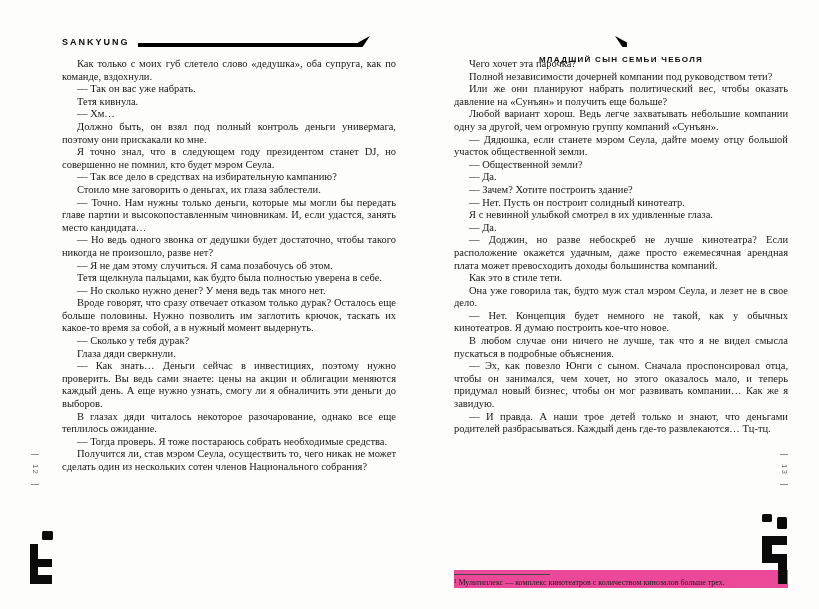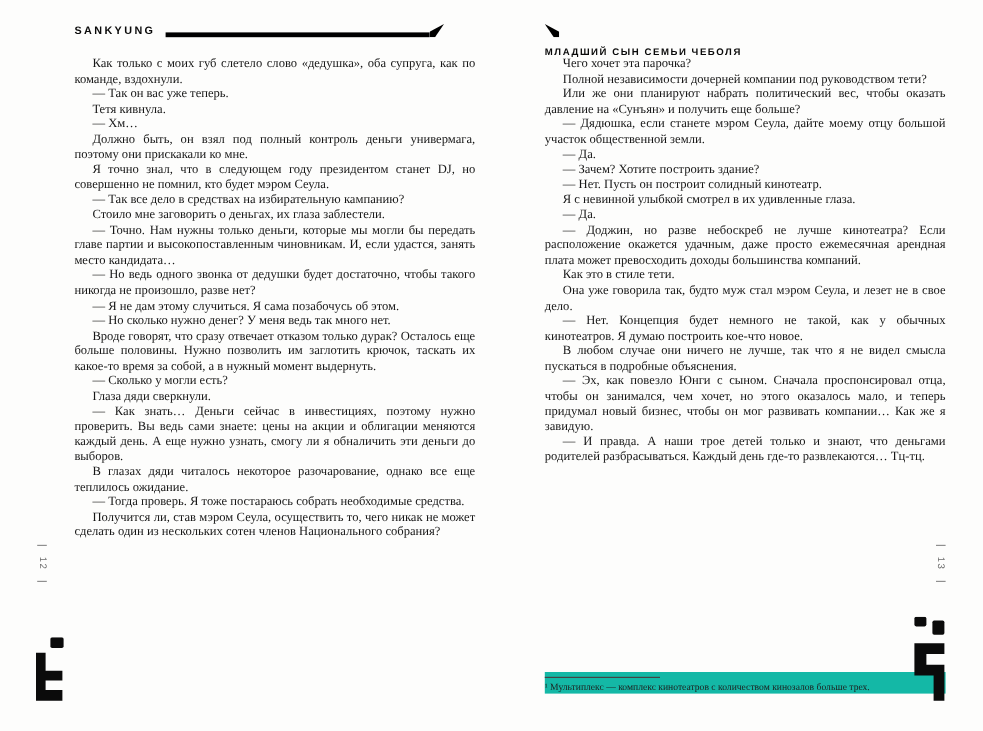--- a/index.html
+++ b/index.html
@@ -8,51 +8,51 @@
     background:#fdfdfc;
     font-family:"Liberation Serif", serif;
     color:#171717;
     position:relative;
     overflow:hidden;
   }
   .canvas { position:absolute; inset:0; }
 
   
   .running-head {
-    position:absolute; top:20px; width:334px;
-    display:flex; align-items:flex-start; gap:8px;
+    position:absolute; top:36px; width:334px;
+    display:flex; align-items:center; gap:8px;
   }
   .rh-left  { left:62px; }
   .rh-right { left:454px;flex-direction:column; }
   .rh-title {
     font-family:"Liberation Sans", sans-serif;
     font-weight:bold; font-size:9px; letter-spacing:2px;
     line-height:10px; white-space:nowrap; color:#0a0a0a;
   }
   .rh-right .rh-title { font-size:8px; letter-spacing:1.3px; }
   .rule-wrap { flex:1; display:flex; align-items:flex-end; height:11px; }
   .rh-left .rule-wrap { margin-right:26px; }
   .rule { flex:1; height:4px; background:#000; }
   .flick { width:12px; height:11px; flex:0 0 auto; display:block; }
 
   
   .page-body {
-    position:absolute; top:48px; width:334px; height:530px;
+    position:absolute; top:58px; width:334px; height:530px;
   }
   .pb-left  { left:62px; }
   .pb-right { left:454px; }
   .para {
     font-size:10.5px; line-height:12.6px;
     text-align:justify; text-indent:15px; color:#171717;
   }
 
   
   .footnote-block {
     position:absolute; left:0; bottom:0; width:100%;
-    background:#14b8a6; padding-top:4px;
+    background:#ec4899; padding-top:4px;
   }
   .footnote-rule { width:96px; height:1px; background:#444; margin-bottom:3px; }
   .footnote { font-size:8px; line-height:10px; color:#1d1d1d; text-align:left; }
 
   
   .page-num-block {
     position:absolute; width:14px;
     display:flex; flex-direction:column; align-items:center; gap:4px;
   }
   .pn-left  { left:28px;  top:454px; }
@@ -92,47 +92,50 @@
         <path d="M12 11 L12 6.5 L0 0 L7.5 11 Z" fill="#000"></path>
       </svg>
       <span class="rule"></span>
     </span>
     <span class="rh-title">МЛАДШИЙ СЫН СЕМЬИ ЧЕБОЛЯ</span>
   </header>
 
   <section class="page-body pb-left">
     <div>
         <p class="para">Как только с моих губ слетело слово «дедушка», оба супруга, как по команде, вздохнули.</p>
-        <p class="para">— Так он вас уже теперь.</p>
+        <p class="para">— Так он вас уже набрать.</p>
         <p class="para">Тетя кивнула.</p>
         <p class="para">— Хм…</p>
         <p class="para">Должно быть, он взял под полный контроль деньги универмага, поэтому они прискакали ко мне.</p>
         <p class="para">Я точно знал, что в следующем году президентом станет DJ, но совершенно не помнил, кто будет мэром Сеула.</p>
         <p class="para">— Так все дело в средствах на избирательную кампанию?</p>
         <p class="para">Стоило мне заговорить о деньгах, их глаза заблестели.</p>
         <p class="para">— Точно. Нам нужны только деньги, которые мы могли бы передать главе партии и высокопоставленным чиновникам. И, если удастся, занять место кандидата…</p>
         <p class="para">— Но ведь одного звонка от дедушки будет достаточно, чтобы такого никогда не произошло, разве нет?</p>
         <p class="para">— Я не дам этому случиться. Я сама позабочусь об этом.</p>
+        <p class="para">Тетя щелкнула пальцами, как будто была полностью уверена в себе.</p>
         <p class="para">— Но сколько нужно денег? У меня ведь так много нет.</p>
         <p class="para">Вроде говорят, что сразу отвечает отказом только дурак? Осталось еще больше половины. Нужно позволить им заглотить крючок, таскать их какое-то время за собой, а в нужный момент выдернуть.</p>
-        <p class="para">— Сколько у могли есть?</p>
+        <p class="para">— Сколько у тебя дурак?</p>
         <p class="para">Глаза дяди сверкнули.</p>
         <p class="para">— Как знать… Деньги сейчас в инвестициях, поэтому нужно проверить. Вы ведь сами знаете: цены на акции и облигации меняются каждый день. А еще нужно узнать, смогу ли я обналичить эти деньги до выборов.</p>
         <p class="para">В глазах дяди читалось некоторое разочарование, однако все еще теплилось ожидание.</p>
         <p class="para">— Тогда проверь. Я тоже постараюсь собрать необходимые средства.</p>
         <p class="para">Получится ли, став мэром Сеула, осуществить то, чего никак не может сделать один из нескольких сотен членов Национального собрания?</p>
       </div>
   </section>
 
   <section class="page-body pb-right">
     <div>
         <p class="para">Чего хочет эта парочка?</p>
         <p class="para">Полной независимости дочерней компании под руководством тети?</p>
         <p class="para">Или же они планируют набрать политический вес, чтобы оказать давление на «Сунъян» и получить еще больше?</p>
+        <p class="para">Любой вариант хорош. Ведь легче захватывать небольшие компании одну за другой, чем огромную группу компаний «Сунъян».</p>
         <p class="para">— Дядюшка, если станете мэром Сеула, дайте моему отцу большой участок общественной земли.</p>
+        <p class="para">— Общественной земли?</p>
         <p class="para">— Да.</p>
         <p class="para">— Зачем? Хотите построить здание?</p>
         <p class="para">— Нет. Пусть он построит солидный кинотеатр.</p>
         <p class="para">Я с невинной улыбкой смотрел в их удивленные глаза.</p>
         <p class="para">— Да.</p>
         <p class="para">— Доджин, но разве небоскреб не лучше кинотеатра? Если расположение окажется удачным, даже просто ежемесячная арендная плата может превосходить доходы большинства компаний.</p>
         <p class="para">Как это в стиле тети.</p>
         <p class="para">Она уже говорила так, будто муж стал мэром Сеула, и лезет не в свое дело.</p>
         <p class="para">— Нет. Концепция будет немного не такой, как у обычных кинотеатров. Я думаю построить кое-что новое.</p>
         <p class="para">В любом случае они ничего не лучше, так что я не видел смысла пускаться в подробные объяснения.</p>

